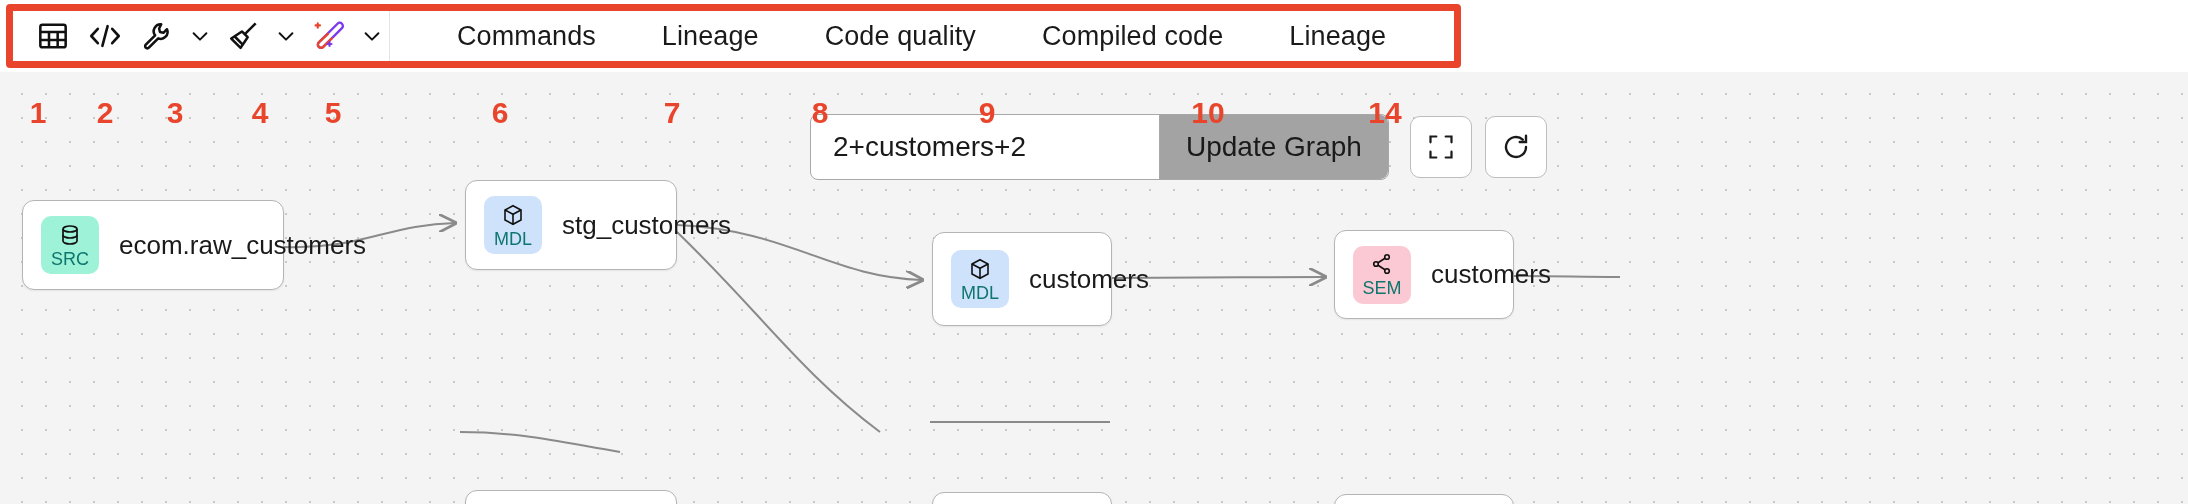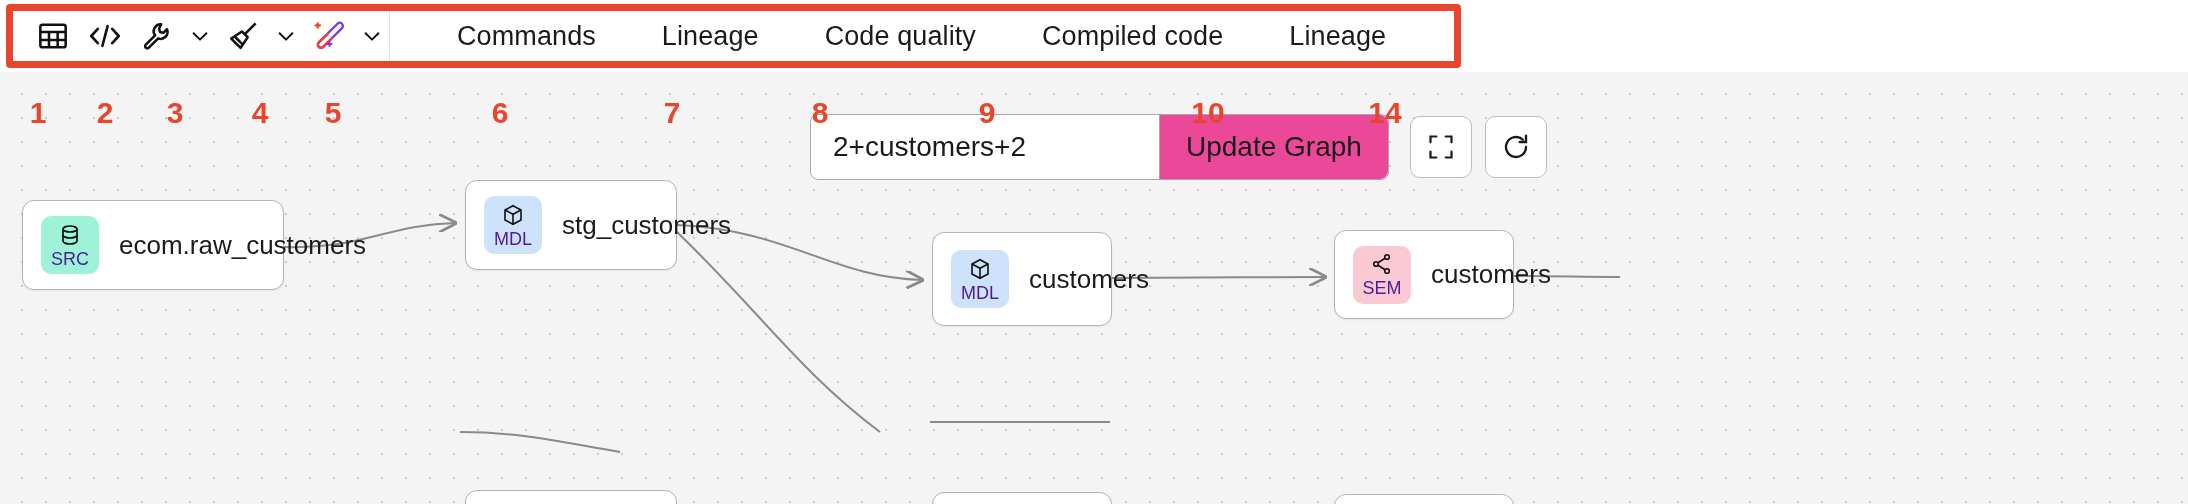--- a/index.html
+++ b/index.html
@@ -106,21 +106,21 @@
     color: #1a1a1a;
     padding: 0 22px;
   }
   .graph-search::placeholder { color: #8c8c8c; }
   .update-btn {
     display: flex; align-items: center; justify-content: center;
     padding: 0 26px;
     height: 100%;
     border: none;
     border-left: 1px solid #a8a8a8;
-    background: #ec4899;
+    background: #a3a3a3;
     font-family: "Liberation Sans", sans-serif;
     font-size: 28px;
     color: #1a1a1a;
     cursor: pointer;
     border-radius: 0 8px 8px 0;
     white-space: nowrap;
   }
 
   .icon-square {
     position: absolute;
@@ -147,21 +147,21 @@
   .node-badge {
     display: flex; flex-direction: column;
     align-items: center; justify-content: center;
     width: 58px; height: 58px;
     border-radius: 10px;
     margin-left: 18px;
     flex: none;
   }
   .badge-label {
     font-size: 18px;
-    color: #4c1d95;
+    color: #0f766e;
     line-height: 1;
     margin-top: 3px;
     font-family: "Liberation Sans", sans-serif;
   }
   .node-label {
     font-size: 26px;
     color: #1a1a1a;
     padding: 0 22px 0 20px;
     white-space: nowrap;
   }

